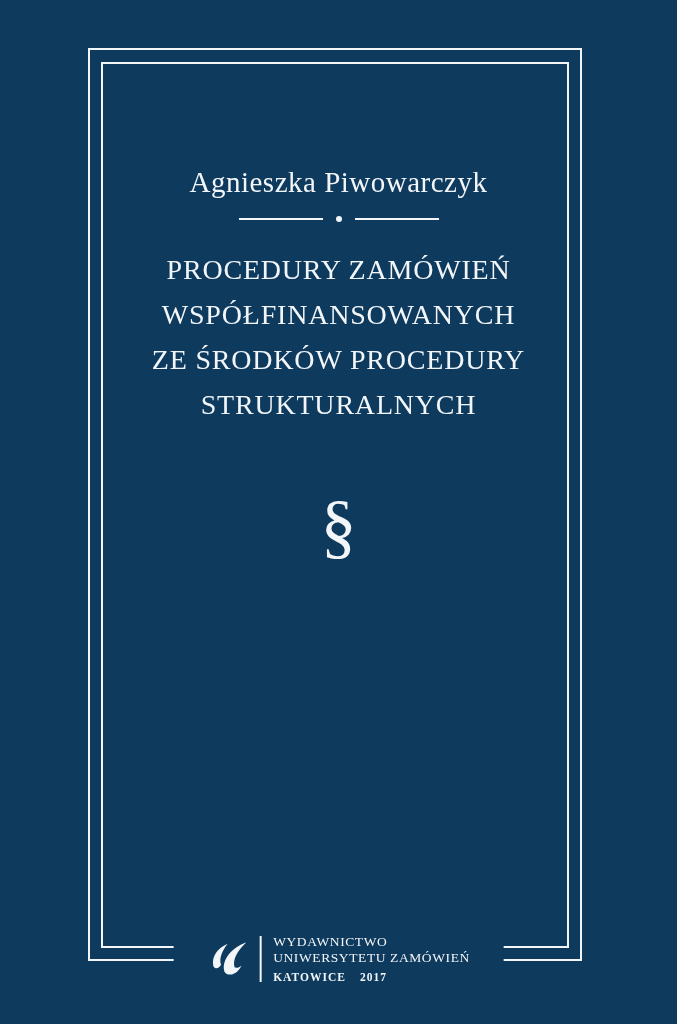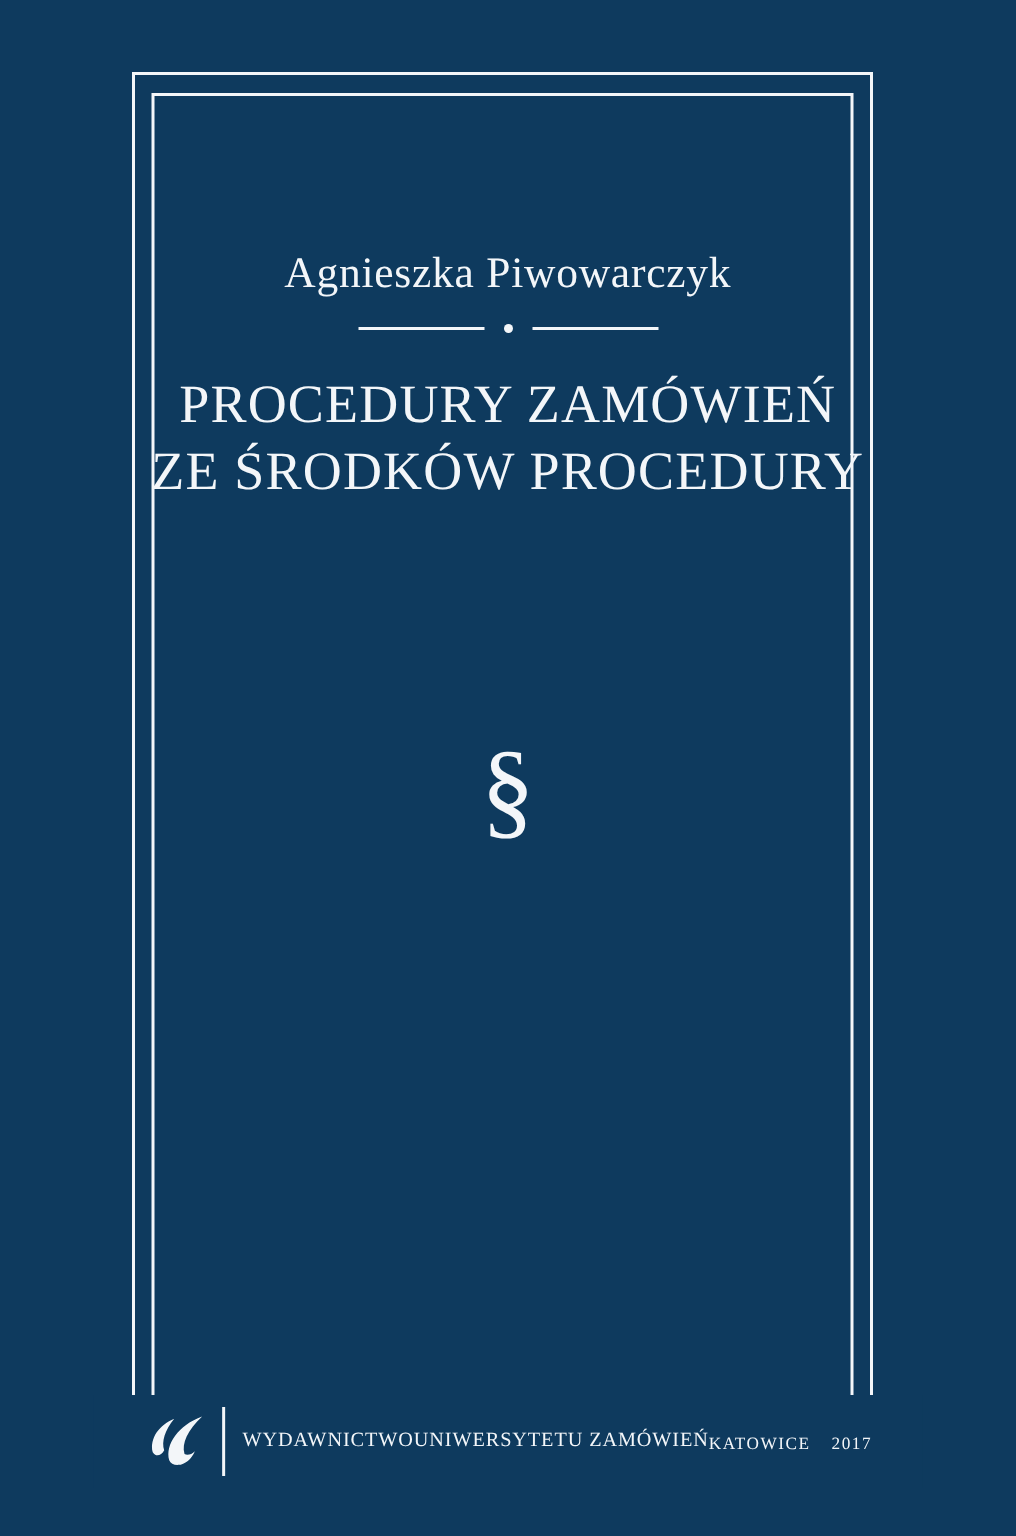--- a/index.html
+++ b/index.html
@@ -33,21 +33,21 @@
   }
   .divider .rule{
     display:inline-block;width:84px;height:2px;background:#f3f6f9;
   }
   .divider .dot{
     display:inline-block;width:6px;height:6px;border-radius:50%;background:#f3f6f9;
   }
   .title{
     position:absolute;top:247px;left:0;right:0;
     text-align:center;
-    font-size:36px;
+    font-size:28px;
     line-height:45px;
     letter-spacing:0.8px;
   }
   .section-mark{
     position:absolute;top:486px;left:0;right:0;
     text-align:center;
     font-size:72px;
     line-height:80px;
   }
   .publisher{
@@ -57,31 +57,32 @@
     padding:8px 34px;
     display:flex;align-items:center;
     z-index:3;
     white-space:nowrap;
   }
   .publisher .logo{display:inline-flex;align-items:center;}
   .publisher .sep{
     display:inline-block;width:2px;height:46px;background:#f3f6f9;
     margin:0 12px 0 10px;
   }
-  .pub-text{display:flex;justify-content:center;}
+  .pub-text{display:flex;flex-direction:column;justify-content:center;}
   .pub-line{
     font-size:13.5px;
     line-height:16px;
     letter-spacing:0.6px;
   }
   .pub-city{
     font-size:11.5px;
     line-height:14px;
     letter-spacing:1px;
     margin-top:4px;
+    font-weight:bold;
   }
   .pub-city .year{margin-left:14px;}
 </style>
 </head>
 <body>
 
 <div class="cover">
 
   <div class="frame-outer"></div>
   <div class="frame-inner"></div>
@@ -89,21 +90,23 @@
   <div class="author">Agnieszka Piwowarczyk</div>
 
   <div class="divider">
     <span class="rule"></span>
     <span class="dot"></span>
     <span class="rule"></span>
   </div>
 
   <div class="title">
     <div>PROCEDURY ZAMÓWIEŃ</div>
+    <div>WSPÓŁFINANSOWANYCH</div>
     <div>ZE ŚRODKÓW PROCEDURY</div>
+    <div>STRUKTURALNYCH</div>
   </div>
 
   <div class="section-mark">§</div>
 
   <div class="publisher">
     <span class="logo">
       <svg width="42" height="37" viewBox="0 0 44 38" aria-hidden="true">
         <path d="M6 26 C3.5 16 11 6.5 21 2.5 C14.5 10.5 12 18.5 14 24.5 C12 28.5 8 29.5 6 26 Z" fill="#f3f6f9"></path>
         <path d="M17.5 31.5 C14.5 20.5 24 7 40.5 1 C30.5 10.5 26 19.5 28.2 27.2 C30.2 28.4 33.2 27.4 35.4 25.2 C33.4 30.6 28.2 34.6 24 34.8 C20.8 35 18.4 33.8 17.5 31.5 Z" fill="#f3f6f9"></path>
       </svg>

